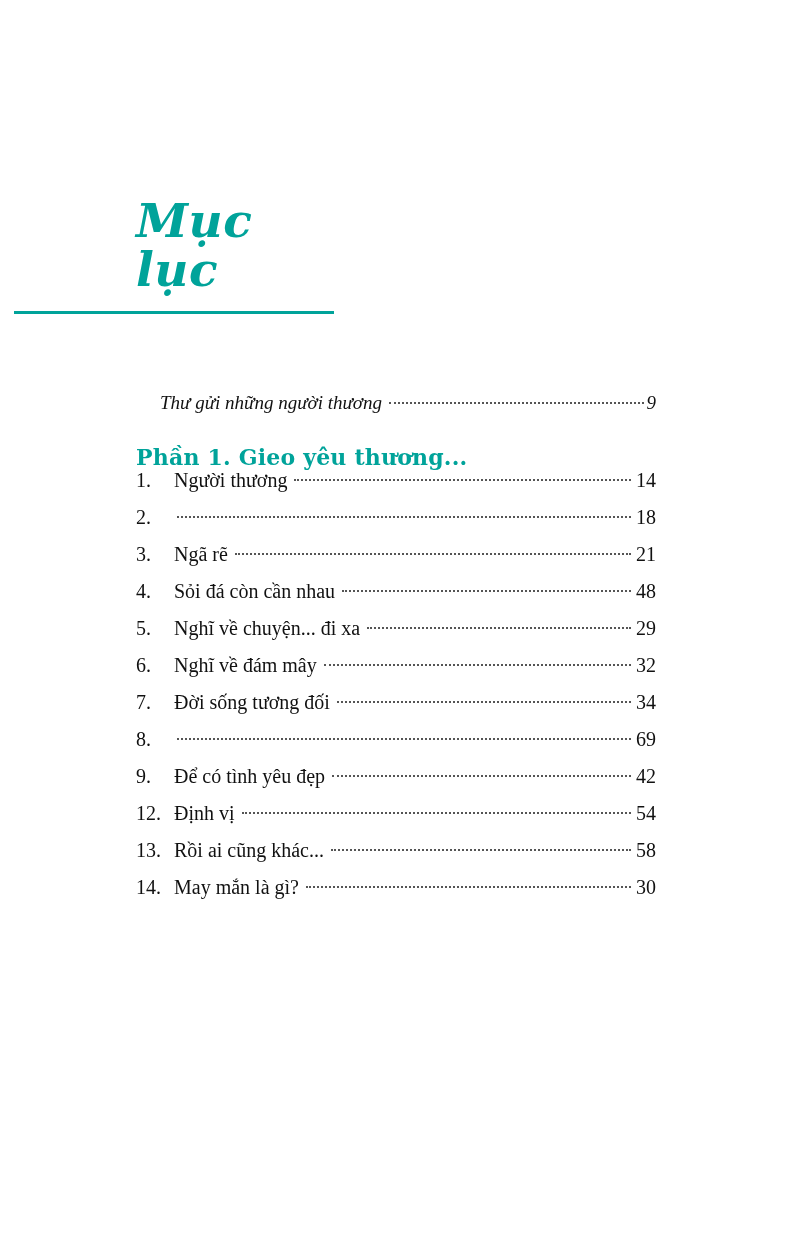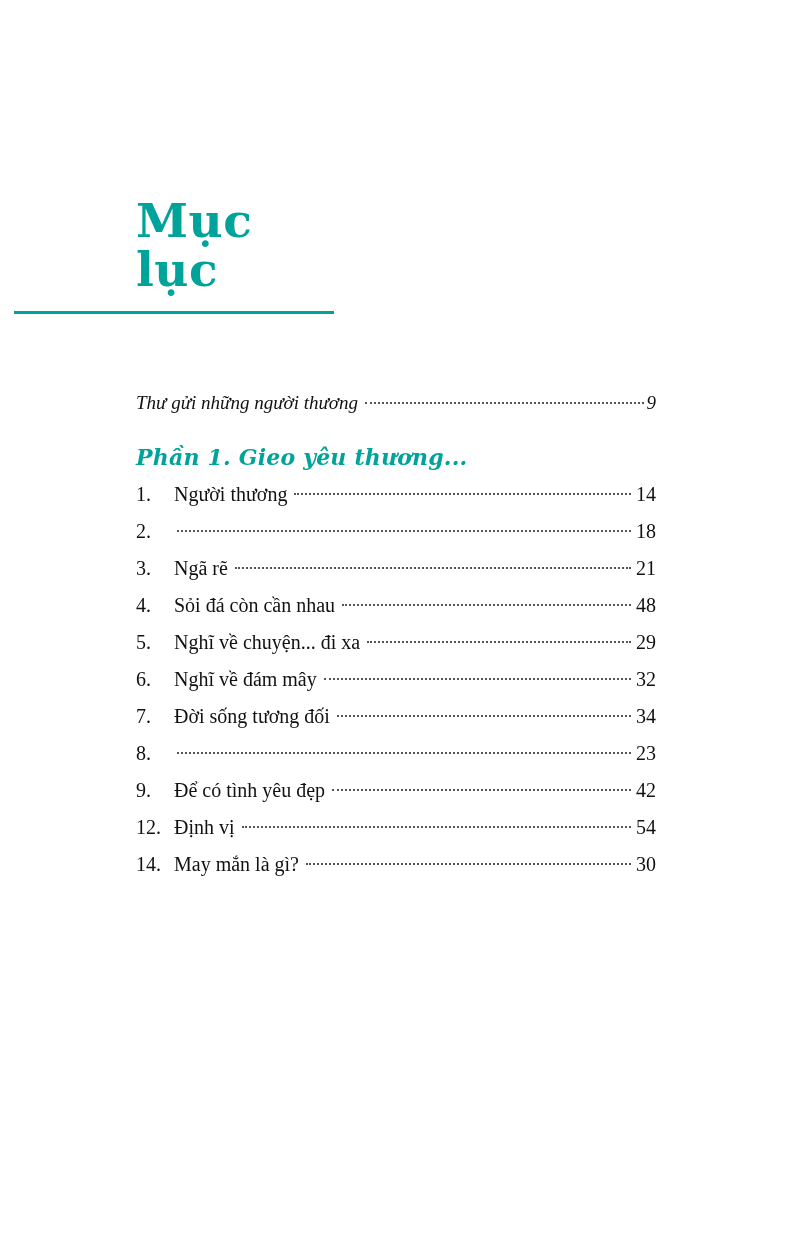--- a/index.html
+++ b/index.html
@@ -25,20 +25,21 @@
 
   
   .title-block {
     position: absolute;
     left: 0;
     top: 196px;
     width: 340px;
   }
   .toc-title {
     font-family: "DejaVu Serif", serif;
+    font-style: italic;
     font-weight: 700;
     font-size: 47px;
     line-height: 1.05;
     color: #00a39a;
     letter-spacing: 0.5px;
     padding-left: 136px;
   }
   .title-rule {
     margin-top: 16px;
     margin-left: 14px;
@@ -60,41 +61,40 @@
     align-items: baseline;
     font-style: italic;
     font-size: 19px;
     color: #111;
     margin-bottom: 30px;
     font-family: "Liberation Serif", serif;
   }
   .preface-row .label {
     white-space: nowrap;
     padding-right: 5px;
+    margin-left: 24px;
   }
   .preface-row .dots {
     flex: 1;
     border-bottom: 2px dotted #555;
     transform: translateY(-5px);
     margin: 0 2px;
     min-width: 10px;
   }
   .preface-row .page-num {
     white-space: nowrap;
     padding-left: 1px;
     font-style: italic;
   }
 
   .part-heading {
     font-family: "DejaVu Serif", serif;
-    font-style: italic;
     font-weight: 700;
     font-size: 22px;
     color: #00a39a;
-    margin-bottom: 14px;
     letter-spacing: 0.2px;
   }
 
   .toc-row {
     display: flex;
     align-items: baseline;
     font-size: 20px;
     line-height: 1.0;
     margin-bottom: 17px;
     color: #111;
@@ -184,39 +184,45 @@
     <div class="toc-row">
       <span class="num">7.</span>
       <span class="label">Đời sống tương đối</span>
       <span class="dots"></span>
       <span class="page-num">34</span>
     </div>
 
     <div class="toc-row">
       <span class="num">8.</span>
       <span class="dots"></span>
-      <span class="page-num">23</span>
+      <span class="page-num">69</span>
     </div>
 
     <div class="toc-row">
       <span class="num">9.</span>
       <span class="label">Để có tình yêu đẹp</span>
       <span class="dots"></span>
       <span class="page-num">42</span>
     </div>
 
 
 
     <div class="toc-row">
       <span class="num">12.</span>
       <span class="label">Định vị</span>
       <span class="dots"></span>
       <span class="page-num">54</span>
     </div>
 
+    <div class="toc-row">
+      <span class="num">13.</span>
+      <span class="label">Rồi ai cũng khác...</span>
+      <span class="dots"></span>
+      <span class="page-num">58</span>
+    </div>
 
     <div class="toc-row">
       <span class="num">14.</span>
       <span class="label">May mắn là gì?</span>
       <span class="dots"></span>
       <span class="page-num">30</span>
     </div>
 
   </div>
 </div>

